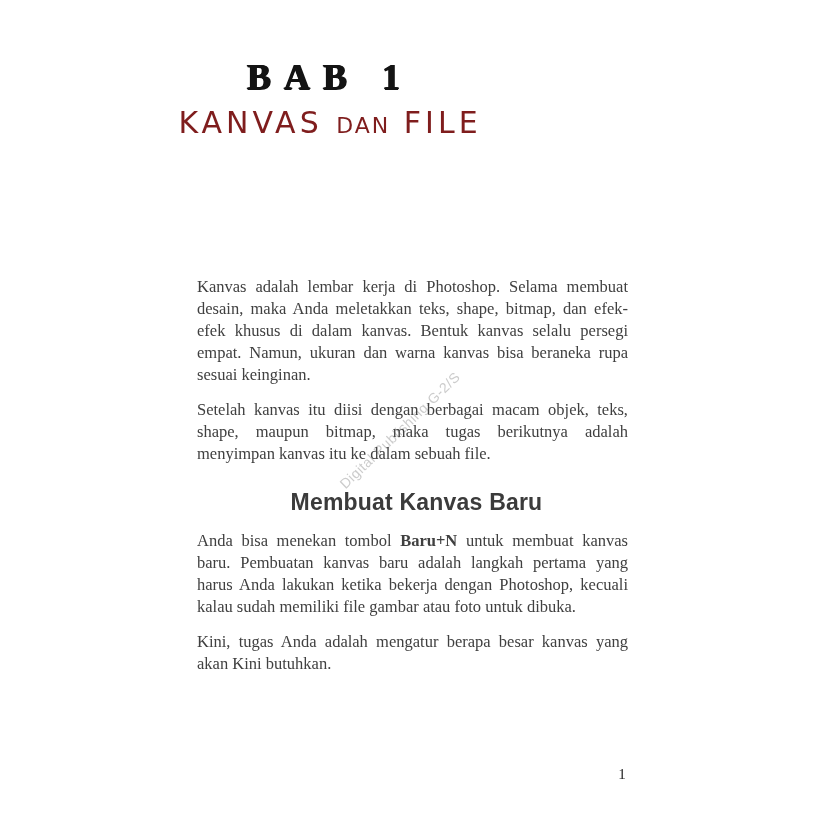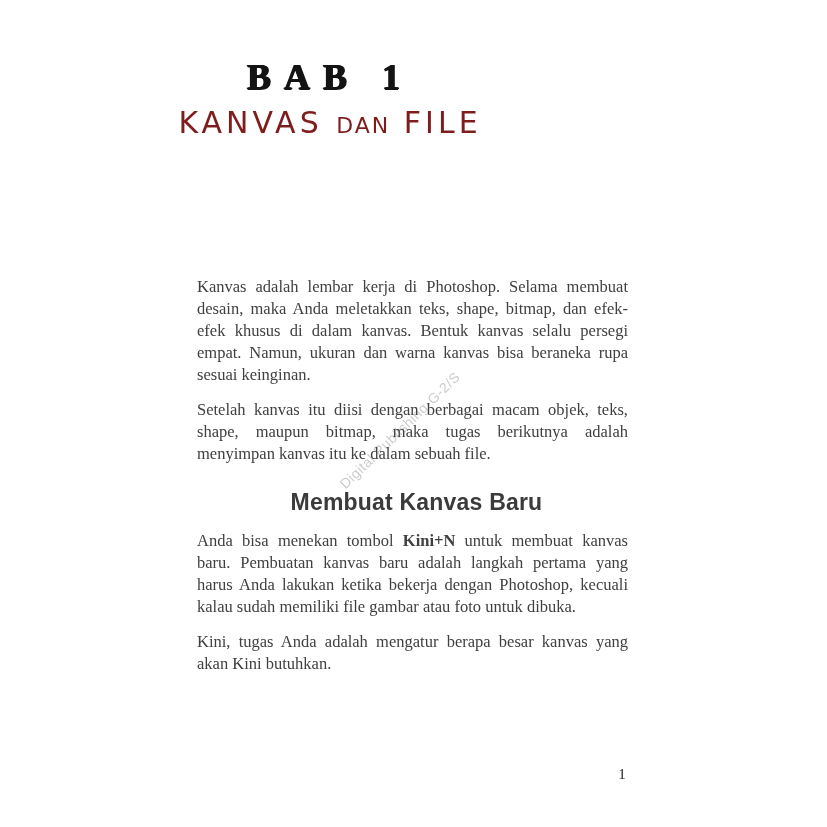--- a/index.html
+++ b/index.html
@@ -111,20 +111,20 @@
   <div class="watermark">Digital Publishing-G-2/S</div>
 
   <div class="content">
     <p>Kanvas adalah lembar kerja di Photoshop. Selama membuat desain, maka Anda meletakkan teks, shape, bitmap, dan efek-efek khusus di dalam kanvas. Bentuk kanvas selalu persegi empat. Namun, ukuran dan warna kanvas bisa beraneka rupa sesuai keinginan.</p>
 
     <p>Setelah kanvas itu diisi dengan berbagai macam objek, teks, shape, maupun bitmap, maka tugas berikutnya adalah menyimpan kanvas itu ke dalam sebuah file.</p>
 
 
     <h2 class="section-heading">Membuat Kanvas Baru</h2>
 
-    <p><span>Anda bisa menekan tombol </span><span class="bold-term">Kini+N</span><span> untuk membuat kanvas baru. Pembuatan kanvas baru adalah langkah pertama yang harus Anda lakukan ketika bekerja dengan Photoshop, kecuali kalau sudah memiliki file gambar atau foto untuk dibuka.</span></p>
+    <p><span>Anda bisa menekan tombol </span><span class="bold-term">Baru+N</span><span> untuk membuat kanvas baru. Pembuatan kanvas baru adalah langkah pertama yang harus Anda lakukan ketika bekerja dengan Photoshop, kecuali kalau sudah memiliki file gambar atau foto untuk dibuka.</span></p>
 
     <p>Kini, tugas Anda adalah mengatur berapa besar kanvas yang akan Kini butuhkan.</p>
   </div>
 
   <div class="page-number">1</div>
 
 </div>
 
 </body></html>

